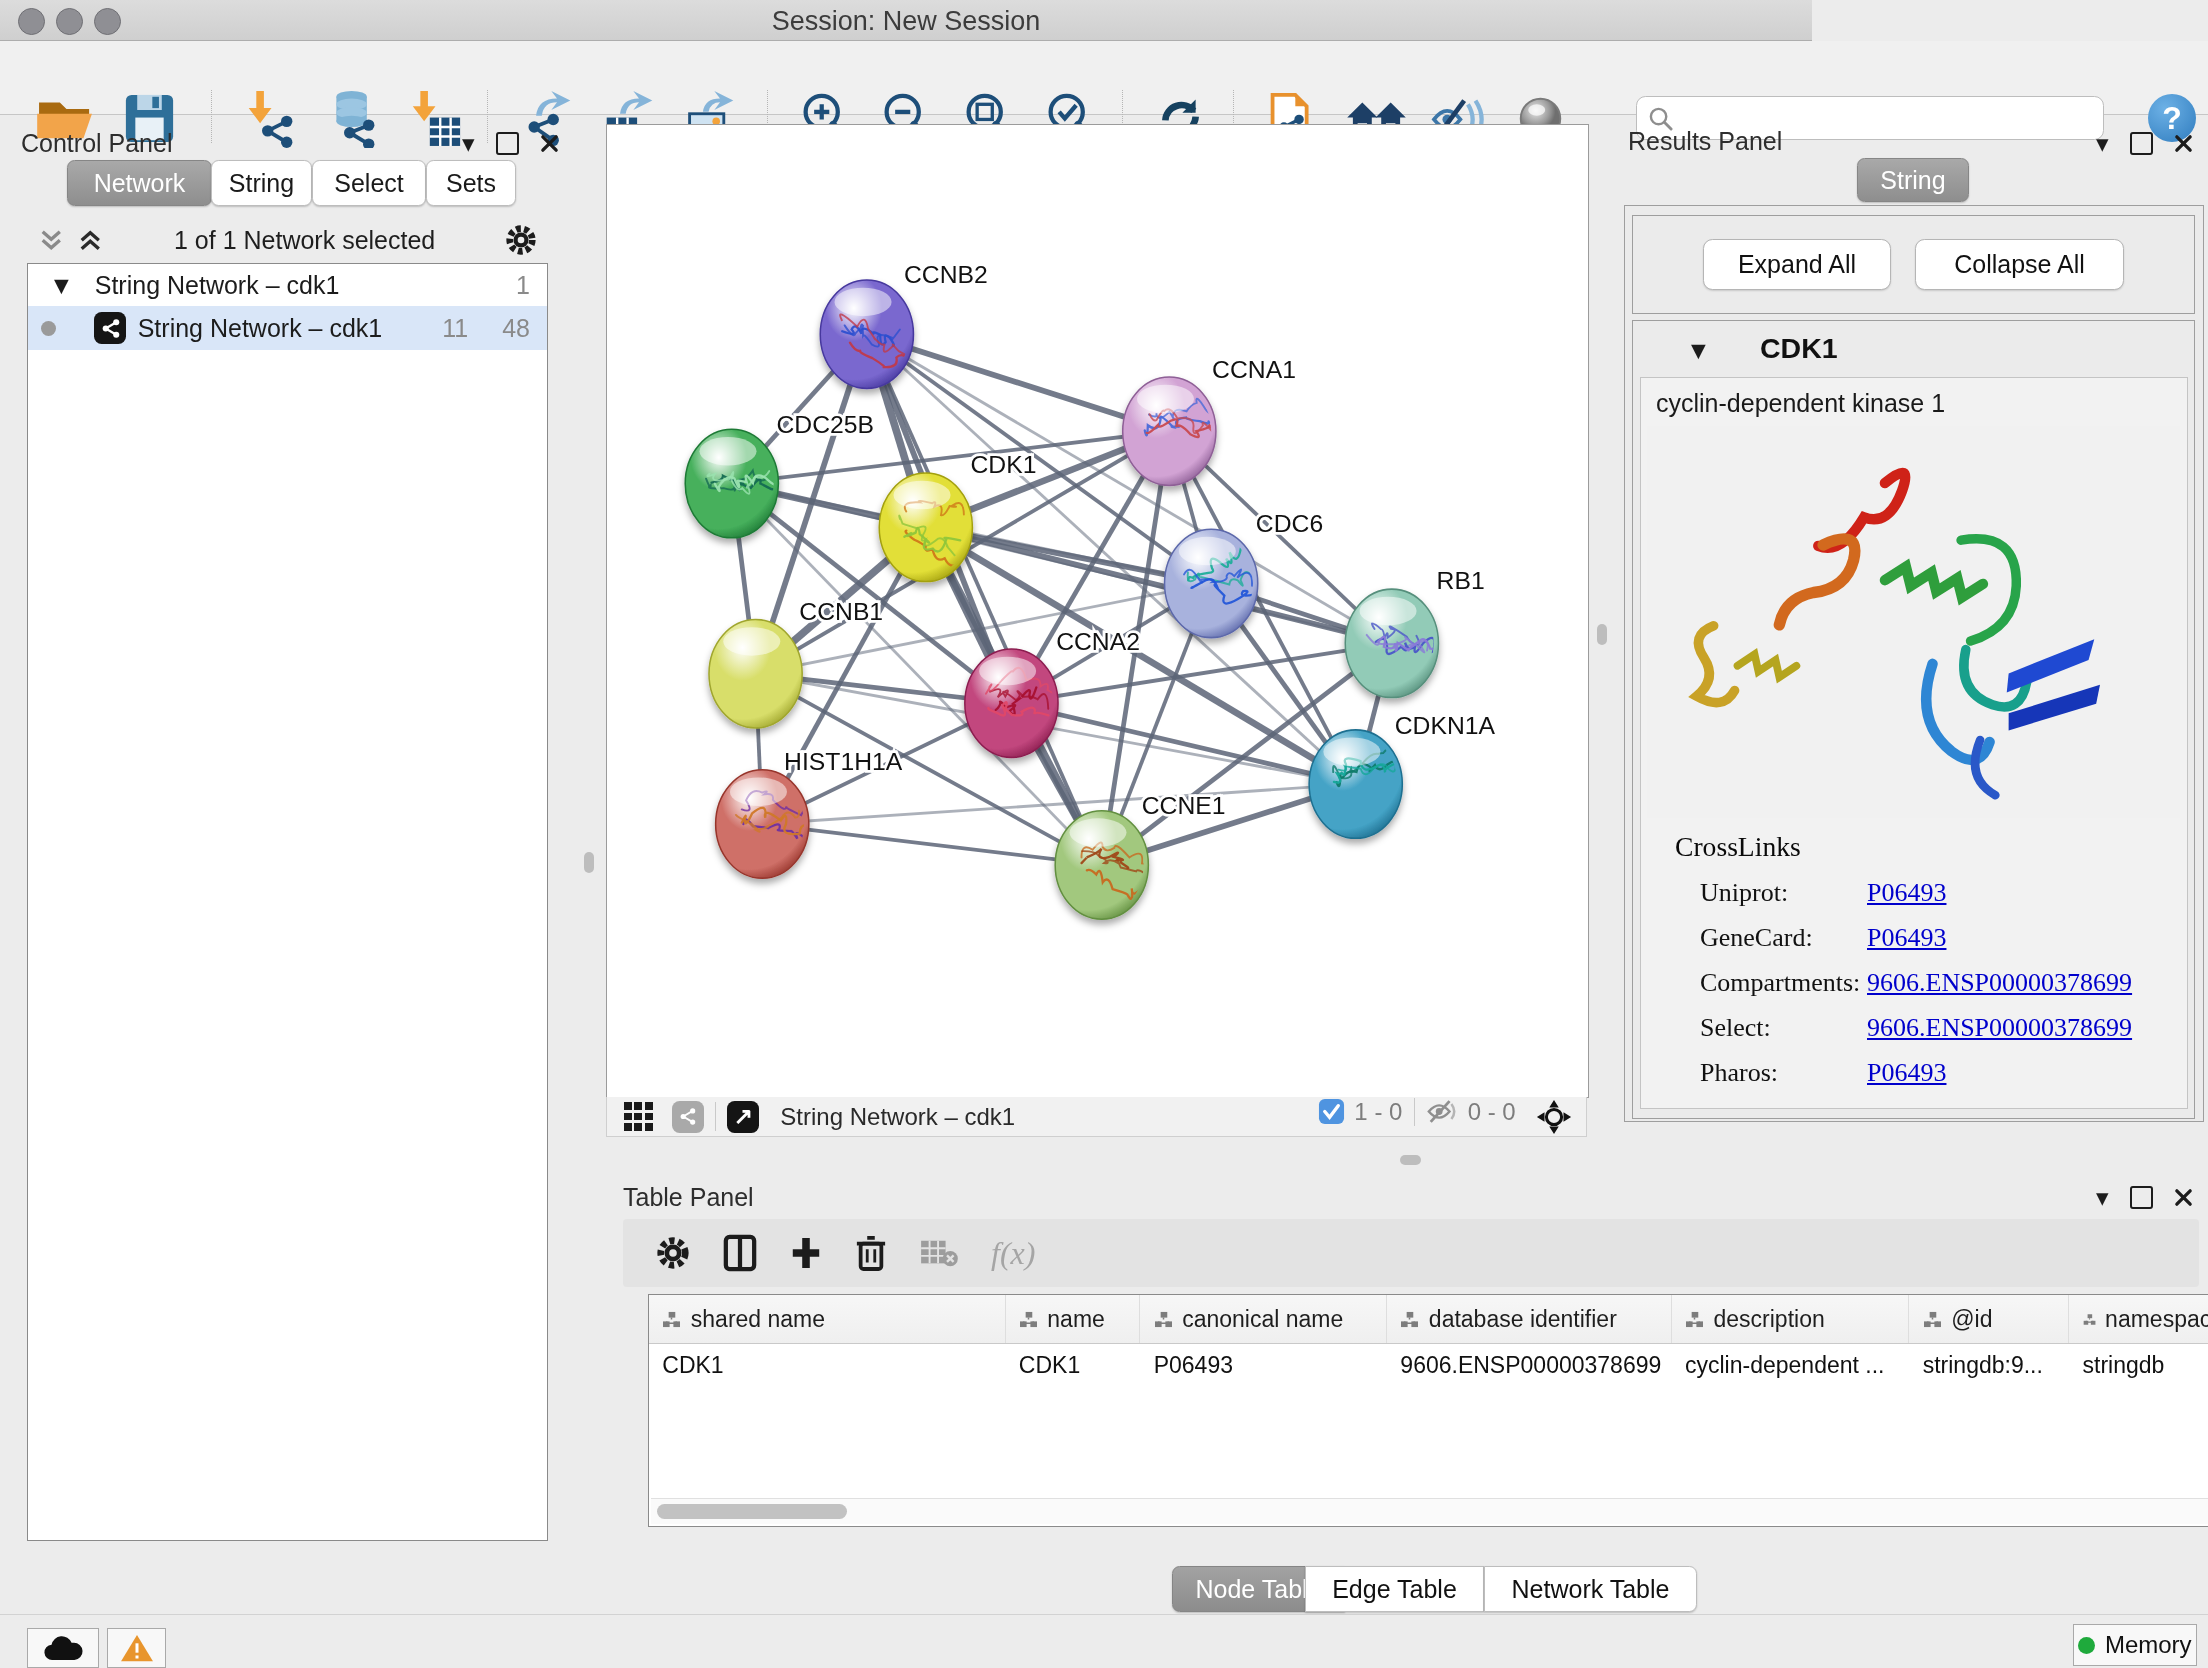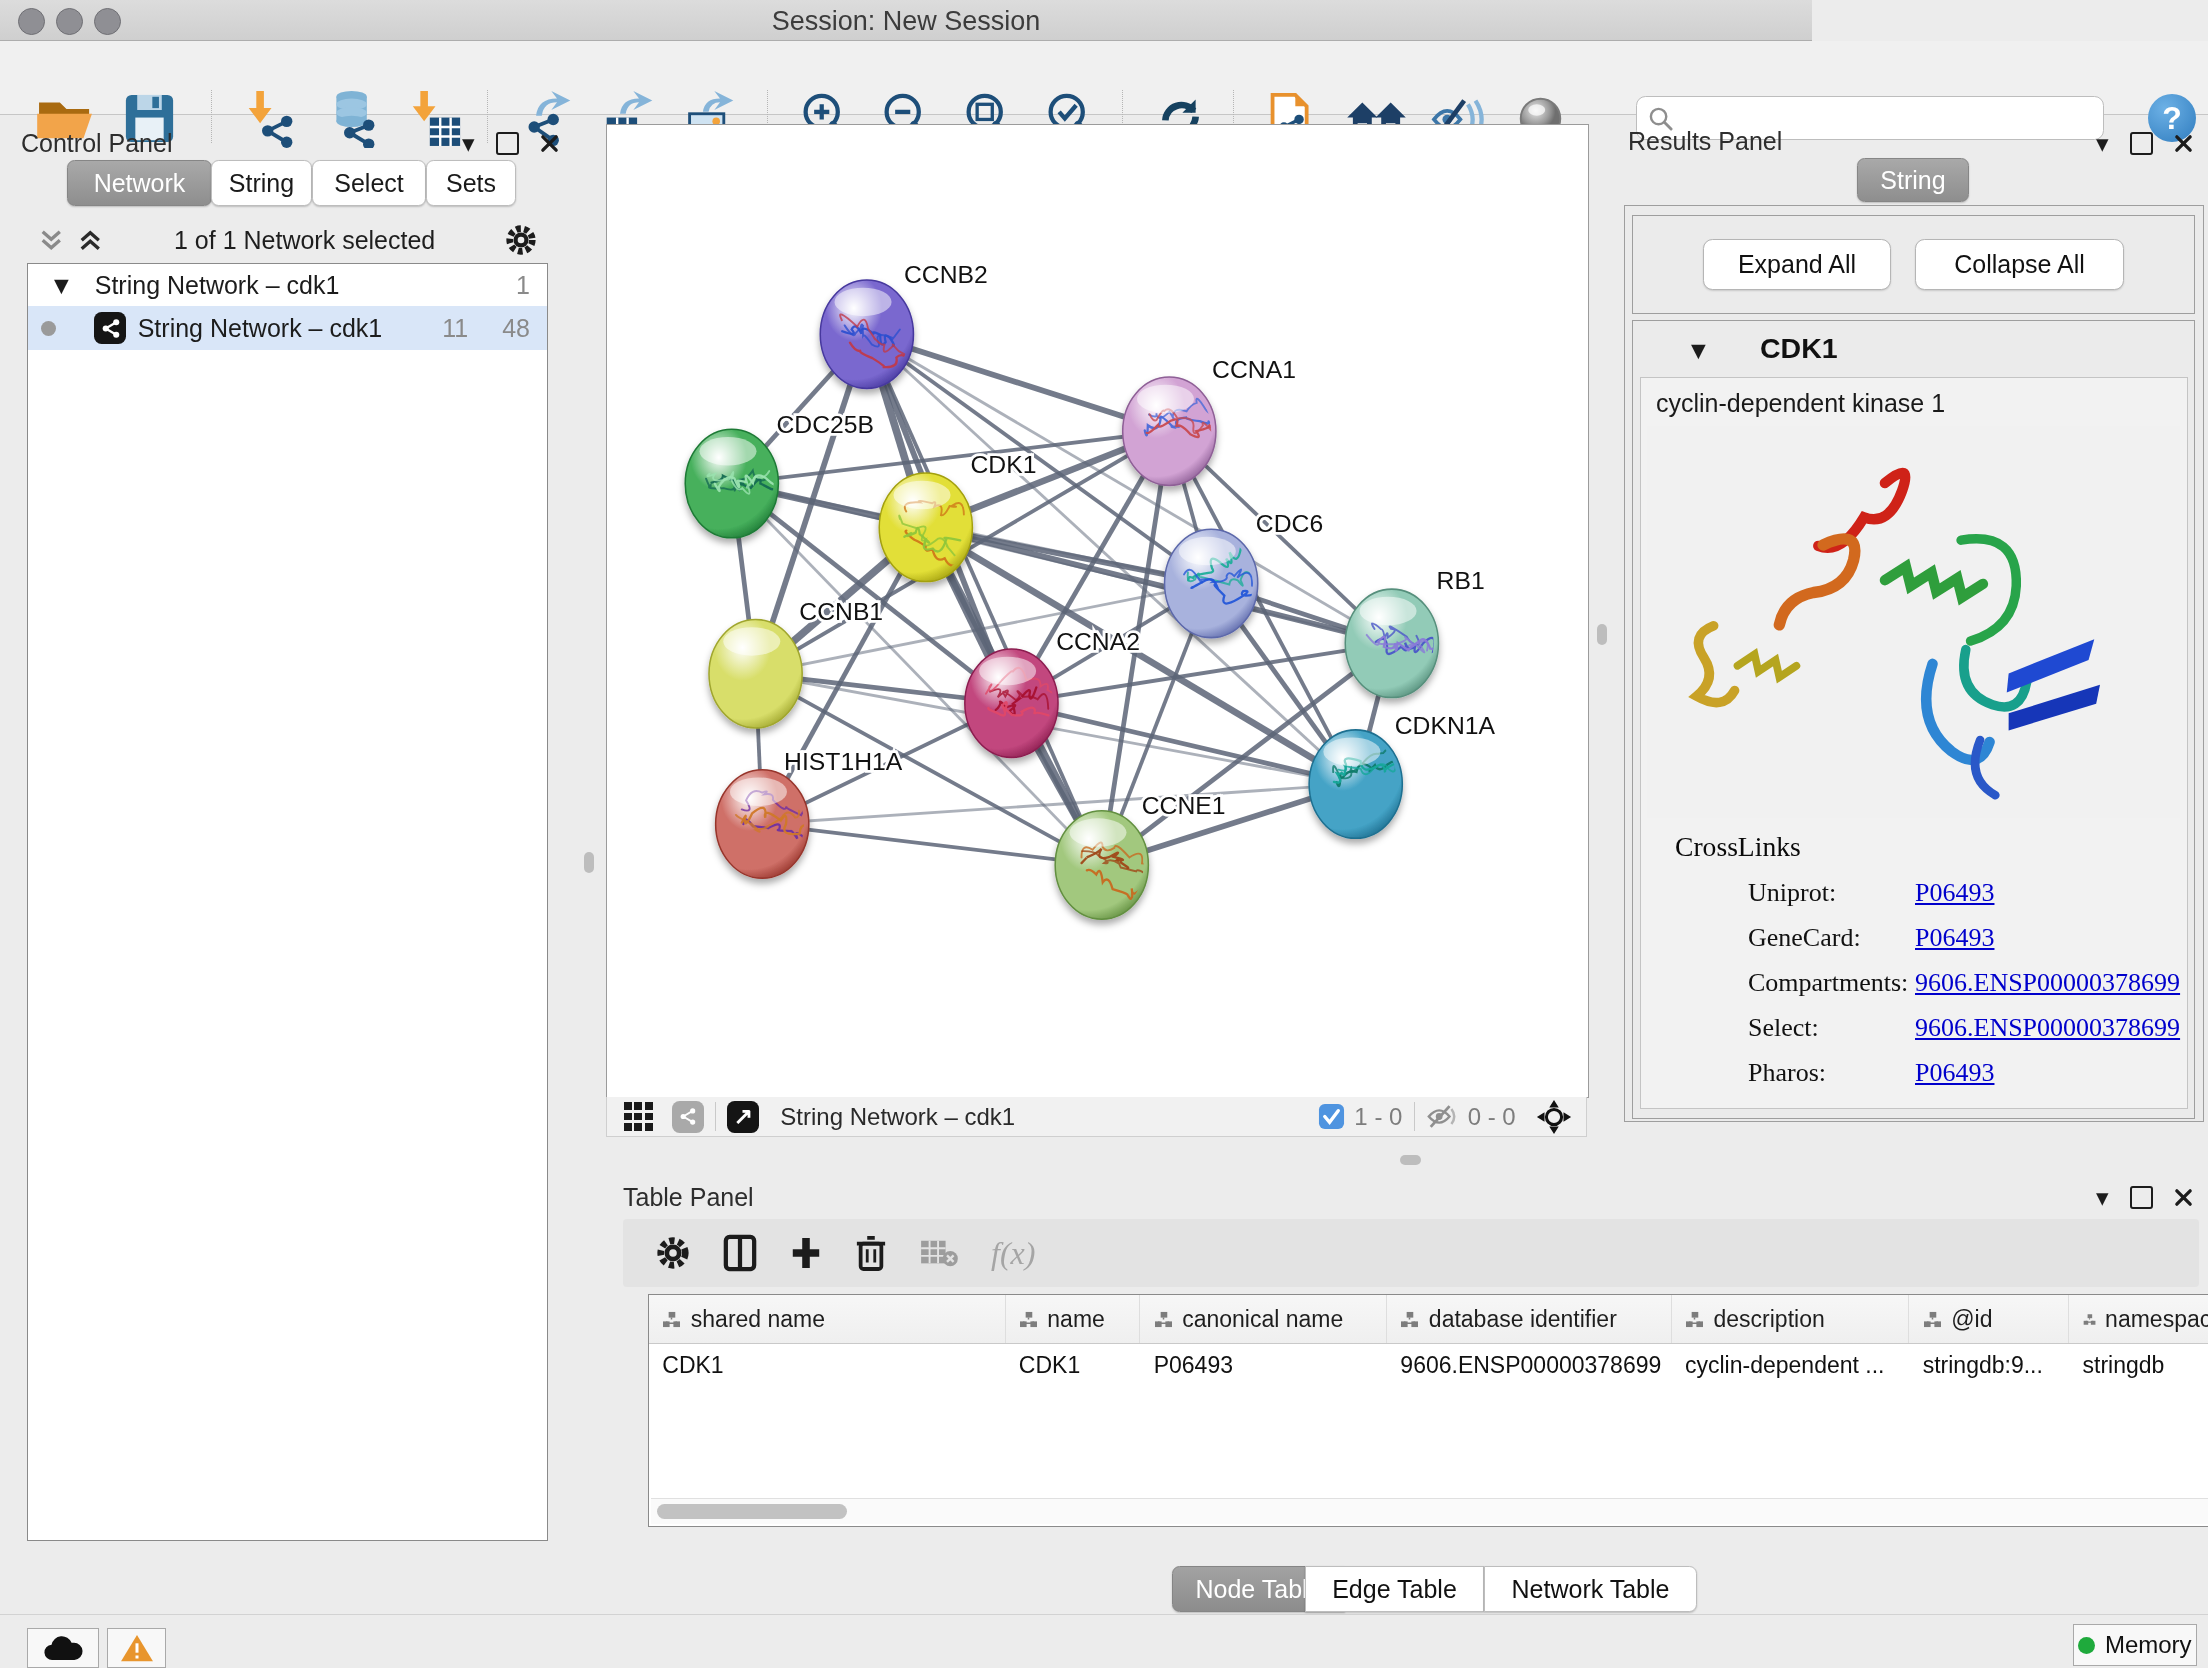--- a/index.html
+++ b/index.html
@@ -44,21 +44,21 @@
   .nlabel{font-family:"Liberation Sans",sans-serif;font-size:26px;fill:#111;stroke:#fff;stroke-width:6px;paint-order:stroke;}
   .handle{background:#bdbdbd;border-radius:7.6px;}
   
   #res-outer{left:1624px;top:205px;width:578px;height:915px;background:#ebebeb;border:1.9px solid #9e9e9e;}
   #res-boxA{left:1632px;top:215px;width:561px;height:97px;border:1.9px solid #9e9e9e;background:#ebebeb;}
   #res-boxB{left:1632px;top:320px;width:561px;height:797px;border:1.9px solid #9e9e9e;background:#ebebeb;}
   .rbtn{height:49px;background:#fff;border:1px solid #b5b5b5;border-radius:9.5px;font-size:25px;color:#111;
     display:flex;align-items:center;justify-content:center;box-shadow:0 1px 1.9px rgba(0,0,0,.15);}
   #res-inner{left:1640px;top:377px;width:546px;height:730px;border:1px solid #c4c4c4;background:#f2f2f2;}
   .serif{font-family:"Liberation Serif",serif;}
-  .xl-label{font-size:26px;color:#111;margin-left:48px;}
+  .xl-label{font-size:26px;color:#111;}
   .xl-link{font-size:26px;color:#0000cc;text-decoration:underline;}
   
   #tp-toolbar{left:623px;top:1219px;width:1576px;height:68px;background:#e3e3e3;border-radius:3.8px;
     display:flex;align-items:center;}
   .tpi{margin-left:32px;display:flex;align-items:center;justify-content:center;}
   #tbl{left:623px;top:1294px;width:1577px;height:233px;background:#fff;border:1.9px solid #8a8a8a;box-sizing:border-box;margin-left:25px;}
   .thead{display:flex;height:48px;background:linear-gradient(#f7f7f7,#efefef);border-bottom:1px solid #c9c9c9;}
   .th{display:flex;align-items:center;gap:9.5px;padding-left:13.3px;box-sizing:border-box;border-right:1px solid #dedede;
     font-size:23px;color:#1e1e1e;overflow:hidden;white-space:nowrap;}
   .trow{display:flex;height:42px;}
@@ -596,21 +596,21 @@
       <svg width="19" height="19" viewBox="0 0 22 22">
           <circle cx="6" cy="11" r="3" fill="#fff"></circle>
           <circle cx="17" cy="4.5" r="3" fill="#fff"></circle>
           <circle cx="17" cy="17.5" r="3" fill="#fff"></circle>
       <path d="M6 11 L17 4.5 M6 11 L17 17.5" stroke="#fff" stroke-width="2.2"></path>
         </svg>
     </span>
     <span class="vline"></span>
     <span style="width:32px;height:32px;border-radius:7.6px;background:#141414;color:#fff;font-size:23px;font-weight:bold;display:flex;align-items:center;justify-content:center">↗</span>
     <span style="margin-left:21px;font-size:24px;color:#2a2a2a">String Network – cdk1</span>
-    <span style="margin-left:auto;display:flex;align-items:center">
+    <span style="margin-left:auto;display:flex;align-items:flex-start">
       <svg width="27" height="27" viewBox="0 0 28 28">
         <rect x="1" y="1" width="26" height="26" rx="6" fill="#4f94e0"></rect>
         <path d="M7 14 l5 6 9 -12" fill="none" stroke="#fff" stroke-width="3.5" stroke-linecap="round"></path>
         </svg>
       <span style="margin-left:9.5px;font-size:24px;color:#7d7d7d">1 - 0</span>
       <span class="vline"></span>
       <svg width="32" height="27" viewBox="0 0 34 28">
         <path d="M3 14 q11 -13 22 0 q-11 13 -22 0 z" fill="none" stroke="#8f8f8f" stroke-width="2.6"></path>
         <circle cx="14" cy="14" r="3.6" fill="#8f8f8f"></circle>
           <path d="M5 25 L25 3" stroke="#8f8f8f" stroke-width="3"></path>

